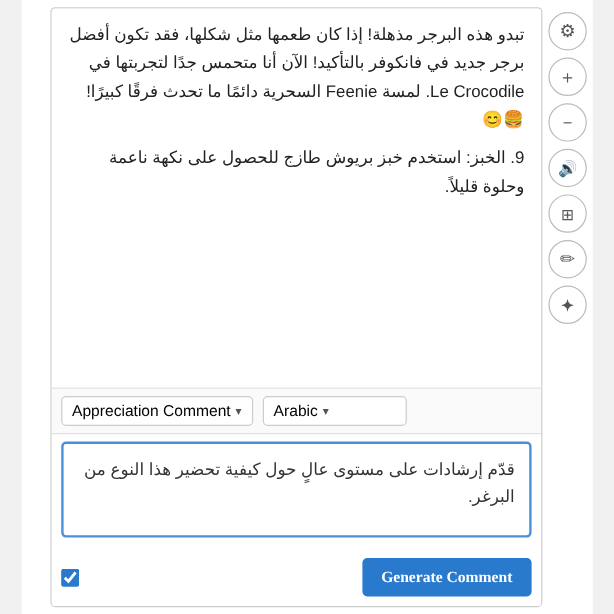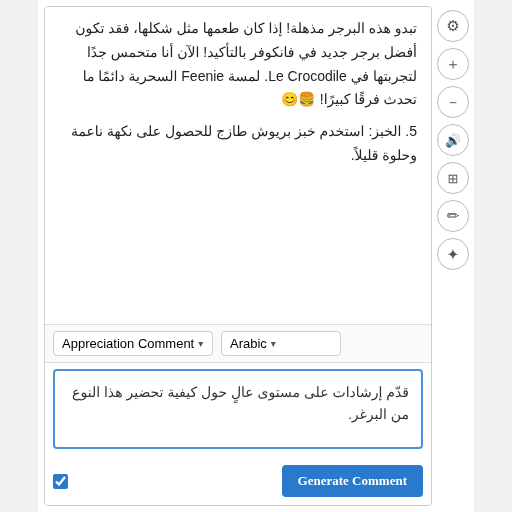--- a/index.html
+++ b/index.html
@@ -7,26 +7,27 @@
       font-family: Arial, sans-serif;
       background: #f0f0f0;
       width: 512px;
       height: 512px;
       overflow: hidden;
       display: flex;
       align-items: center;
       justify-content: center;
     }
     .container {
-      width: 436px;
+      width: 476px;
       height: 512px;
       background: #fff;
       display: flex;
       flex-direction: row;
       position: relative;
+      padding-left: 18px;
     }
     .main-panel {
       flex: 1;
       display: flex;
       flex-direction: column;
       border: 1px solid #ccc;
       margin: 6px 0 6px 6px;
       border-radius: 4px;
       overflow: hidden;
     }
@@ -151,21 +152,21 @@
     .scroll-area::-webkit-scrollbar-thumb { background: #ccc; border-radius: 3px; }
   </style>
 </head>
 <body>
 
 <div class="container">
   <div class="main-panel">
 
     <div class="scroll-area">
       <p>تبدو هذه البرجر مذهلة! إذا كان طعمها مثل شكلها، فقد تكون أفضل برجر جديد في فانكوفر بالتأكيد! الآن أنا متحمس جدًا لتجربتها في Le Crocodile. لمسة Feenie السحرية دائمًا ما تحدث فرقًا كبيرًا! 🍔😊</p>
-      <p>5. الخبز: استخدم خبز بريوش طازج للحصول على نكهة ناعمة وحلوة قليلاً.</p>
+      <p>9. الخبز: استخدم خبز بريوش طازج للحصول على نكهة ناعمة وحلوة قليلاً.</p>
     </div>
 
     <div class="toolbar-row">
       <div class="dropdown dropdown-comment">
         <span>Appreciation Comment</span>
         <span class="chevron">▾</span>
       </div>
       <div class="dropdown dropdown-lang">
         <span>Arabic</span>
         <span class="chevron">▾</span>

